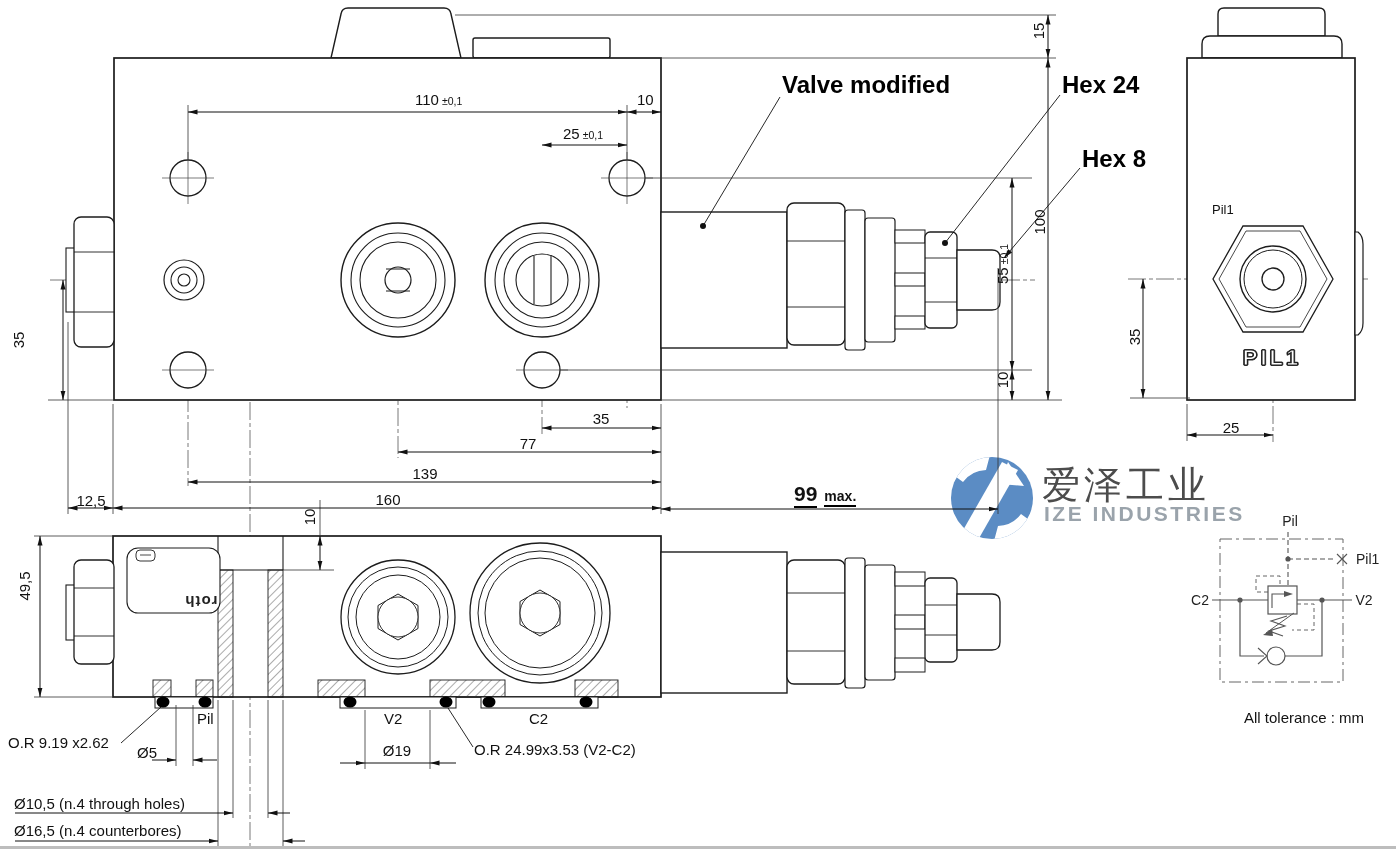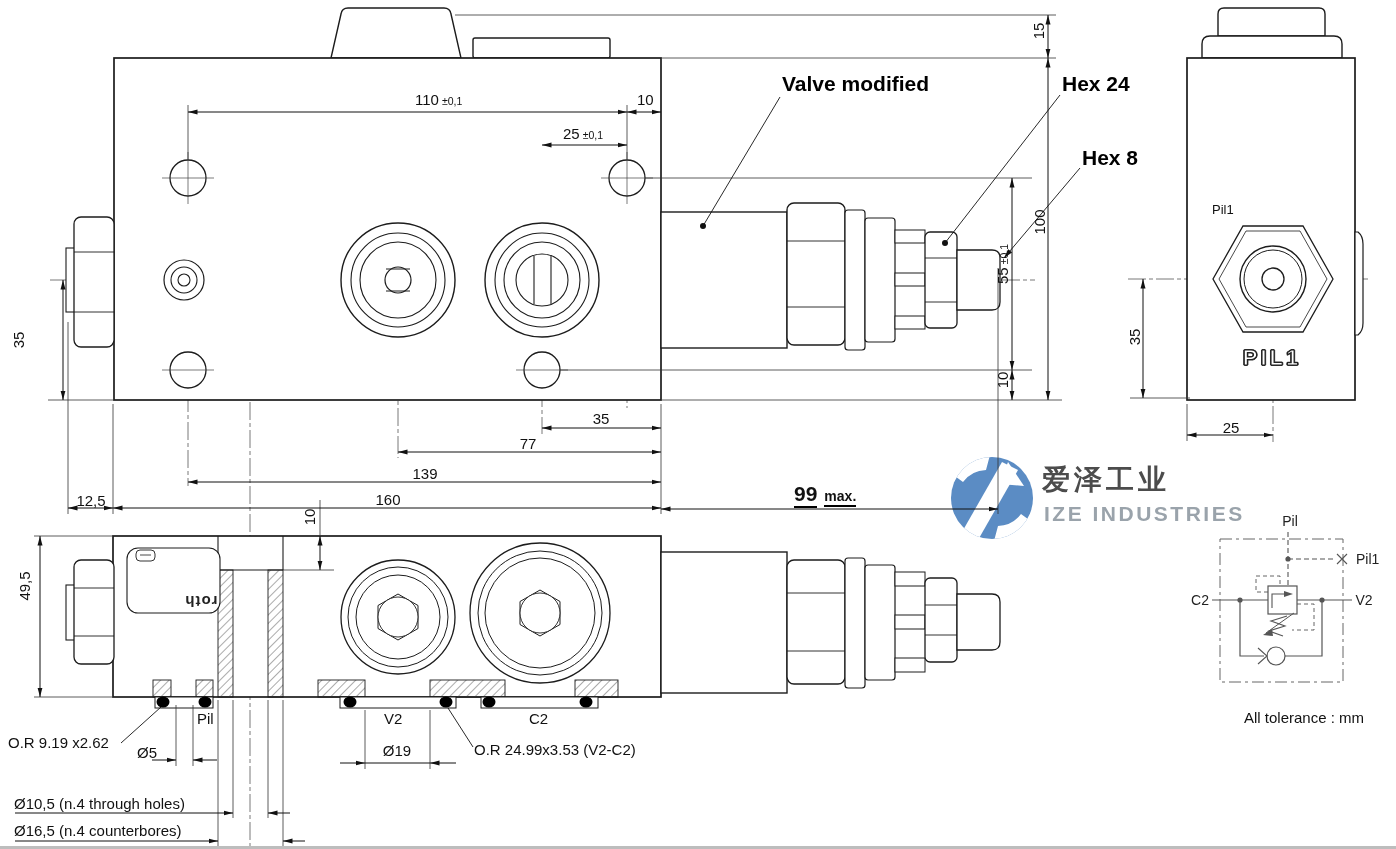--- a/index.html
+++ b/index.html
@@ -5,32 +5,32 @@
   html,body{margin:0;padding:0;background:#fff;}
   .stage{position:relative;width:1396px;height:849px;background:#ffffff;
          font-family:"Liberation Sans","DejaVu Sans",sans-serif;color:#111;overflow:hidden;}
   .stage svg{position:absolute;left:0;top:0;}
   .t{position:absolute;white-space:nowrap;line-height:1;}
   .dim{font-size:15px;color:#111;}
   .tol{font-size:10.5px;margin-left:3px;}
   .rot{transform:translate(-50%,-50%) rotate(-90deg);transform-origin:center;}
   .rot180{transform:translate(-50%,-50%) rotate(180deg);transform-origin:center;}
   .ctr{transform:translate(-50%,-50%);}
-  .bold-lbl{font-size:21px;font-weight:bold;color:#000;}
+  .bold-lbl{font-size:24px;font-weight:bold;color:#000;}
   .note{font-size:15px;color:#111;}
   .small-lbl{font-size:15px;color:#111;}
   .tiny-lbl{font-size:13px;color:#111;}
   .sch-lbl{font-size:14px;color:#222;}
   .b99{font-size:21px;font-weight:bold;border-bottom:2.5px solid #000;padding-bottom:1px;}
   .bmax{font-size:14px;font-weight:bold;border-bottom:2px solid #000;margin-left:7px;padding-bottom:1px;}
   .engraved{font-size:22px;font-weight:bold;letter-spacing:3px;color:#fff;
             -webkit-text-stroke:1.2px #222;
             text-shadow:-1px 0 #333,1px 0 #333,0 -1px #333,0 1px #333;}
   .roth{font-size:15px;font-weight:bold;color:#222;letter-spacing:1px;}
-  .wm-cn{font-size:28px;font-weight:bold;color:#4c4c4c;letter-spacing:4px;}
+  .wm-cn{font-size:38px;font-weight:normal;color:#4c4c4c;letter-spacing:4px;}
   .wm-en{font-size:21px;color:#9aa3ab;letter-spacing:2.5px;font-weight:bold;}
 </style>
 </head>
 <body>
 
 <div class="stage">
 
 <svg width="1396" height="849" viewBox="0 0 1396 849">
   <defs>
     <pattern id="h" patternUnits="userSpaceOnUse" width="6" height="6" patternTransform="rotate(45)">

